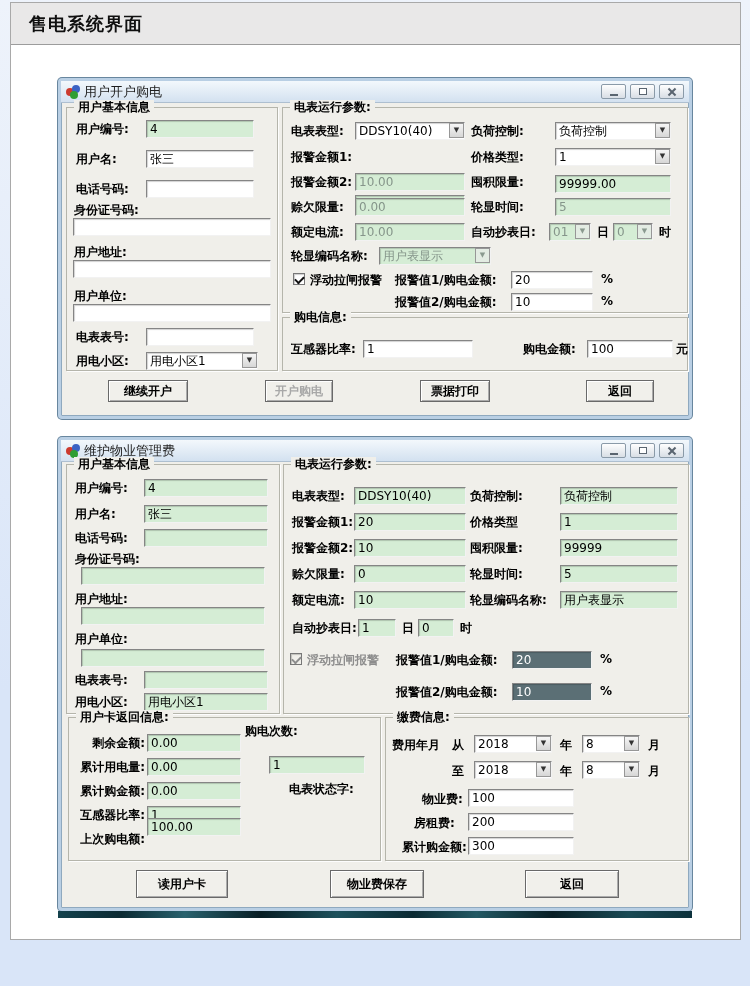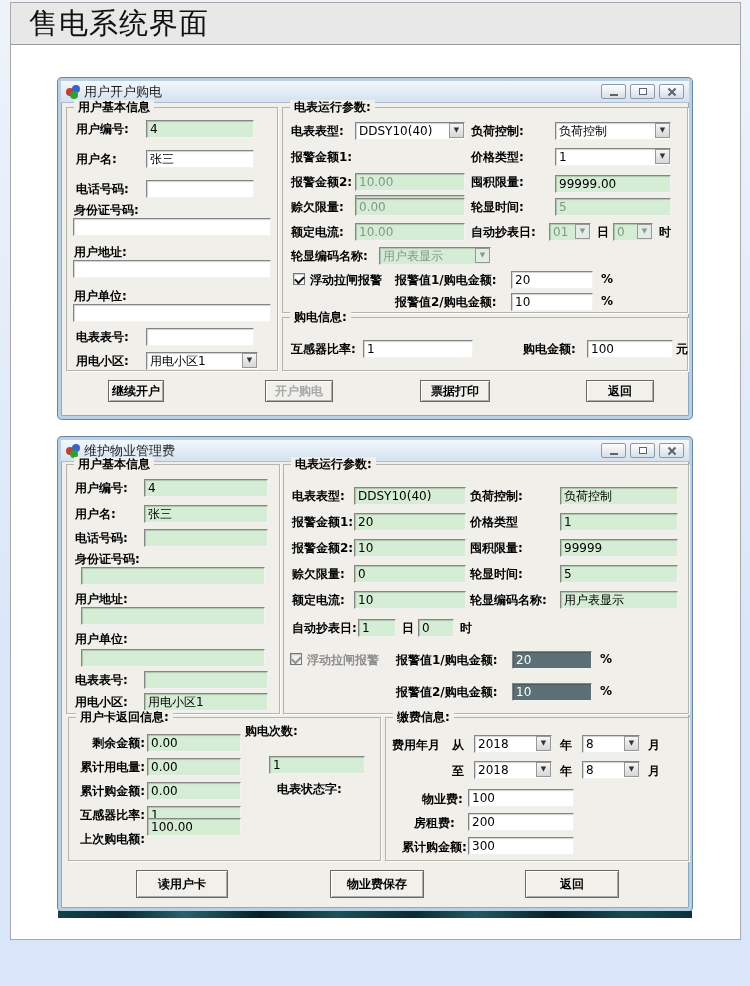--- a/index.html
+++ b/index.html
@@ -7,21 +7,21 @@
   body {
     position:relative;
     font-family:"DejaVu Sans", sans-serif;
     background:linear-gradient(#eef3fb, #d9e5f8 70%);
     overflow:hidden;
   }
   .panel { position:absolute; left:10px; top:2px; width:731px; height:938px;
     background:#ffffff; border:1px solid #a9a9a9; }
   .header { height:42px; background:#e9e8e8; border-bottom:1px solid #9c9c9c;
     display:flex; align-items:center; padding-left:18px; }
-  .header-title { font-size:29px; font-weight:normal; color:#101010; letter-spacing:1px; }
+  .header-title { font-size:18px; font-weight:bold; color:#101010; letter-spacing:1px; }
 
   .win { position:absolute; background:#f0efea; border:3px solid #b9cfe4;
     box-shadow:0 0 0 1px #68869e, inset 0 0 0 1px #8fa9bf; border-radius:4px; }
   .titlebar { height:22px; background:linear-gradient(#f3f8fc,#d3e1f0);
     display:flex; align-items:center; padding:0 5px; gap:4px; border-bottom:1px solid #aebfd0; }
   .apptitle { font-size:13px; color:#1d1d1d; flex:1; line-height:20px; }
   .app-icon { width:14px; height:14px; position:relative; flex:0 0 14px; }
   .app-icon i { position:absolute; width:8px; height:8px; border-radius:50%; }
   .app-icon .r { background:#cc3a2e; left:0; top:3px; }
   .app-icon .b { background:#3a62c4; left:6px; top:0; }
@@ -180,21 +180,21 @@
 
     <div class="gb" style="left:221px;top:214px;width:406px;height:54px;">
       <span class="legend">购电信息:</span>
       <span class="lbl" style="left:8px;top:23px;">互感器比率:</span>
       <div class="fld" style="left:80px;top:22px;width:110px;">1</div>
       <span class="lbl" style="left:240px;top:23px;">购电金额:</span>
       <div class="fld" style="left:304px;top:22px;width:86px;">100</div>
       <span class="unit" style="left:393px;top:23px;">元</span>
     </div>
 
-    <div class="btn" style="left:47px;top:277px;width:56px;height:22px;">继续开户</div>
+    <div class="btn" style="left:47px;top:277px;width:80px;height:22px;">继续开户</div>
     <div class="btn disabled" style="left:204px;top:277px;width:68px;height:22px;">开户购电</div>
     <div class="btn" style="left:359px;top:277px;width:70px;height:22px;">票据打印</div>
     <div class="btn" style="left:525px;top:277px;width:68px;height:22px;">返回</div>
   </div>
 </div>
 
 <div class="win" id="win2" style="left:58px;top:437px;width:634px;height:474px;">
   <div class="titlebar">
     <span class="app-icon">
         <i class="r"></i>
@@ -274,21 +274,21 @@
     <div class="gb" style="left:7px;top:255px;width:313px;height:144px;">
       <span class="legend">用户卡返回信息:</span>
       <span class="lbl lbl-r" style="left:4px;top:17px;width:72px;">剩余金额:</span>
       <div class="fld green" style="left:78px;top:16px;width:94px;">0.00</div>
       <span class="lbl" style="left:176px;top:5px;">购电次数:</span>
       <div class="fld green" style="left:200px;top:38px;width:96px;">1</div>
       <span class="lbl lbl-r" style="left:4px;top:41px;width:72px;">累计用电量:</span>
       <div class="fld green" style="left:78px;top:40px;width:94px;">0.00</div>
       <span class="lbl lbl-r" style="left:4px;top:65px;width:72px;">累计购金额:</span>
       <div class="fld green" style="left:78px;top:64px;width:94px;">0.00</div>
-      <span class="lbl" style="left:180px;top:63px;padding-left:28px;">电表状态字:</span>
+      <span class="lbl" style="left:192px;top:63px;padding-left:28px;">电表状态字:</span>
       <span class="lbl lbl-r" style="left:4px;top:89px;width:72px;">互感器比率:</span>
       <div class="fld green" style="left:78px;top:88px;width:94px;">1</div>
       <span class="lbl lbl-r" style="left:4px;top:113px;width:72px;">上次购电额:</span>
       <div class="fld green" style="left:78px;top:100px;width:94px;">100.00</div>
     </div>
 
     <div class="gb" style="left:324px;top:255px;width:304px;height:144px;">
       <span class="legend">缴费信息:</span>
       <span class="lbl" style="left:6px;top:19px;">费用年月</span>
       <span class="lbl" style="left:66px;top:19px;">从</span>

